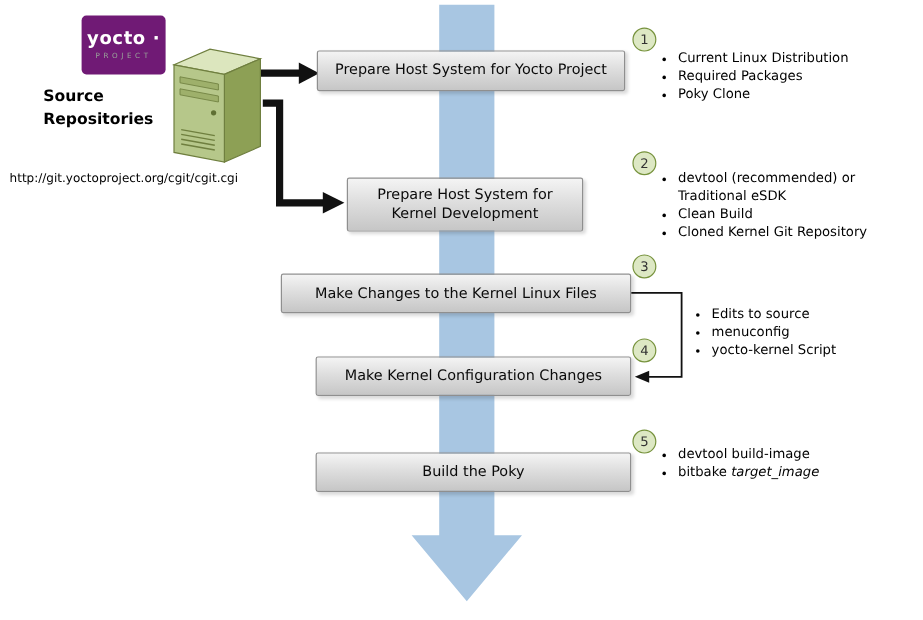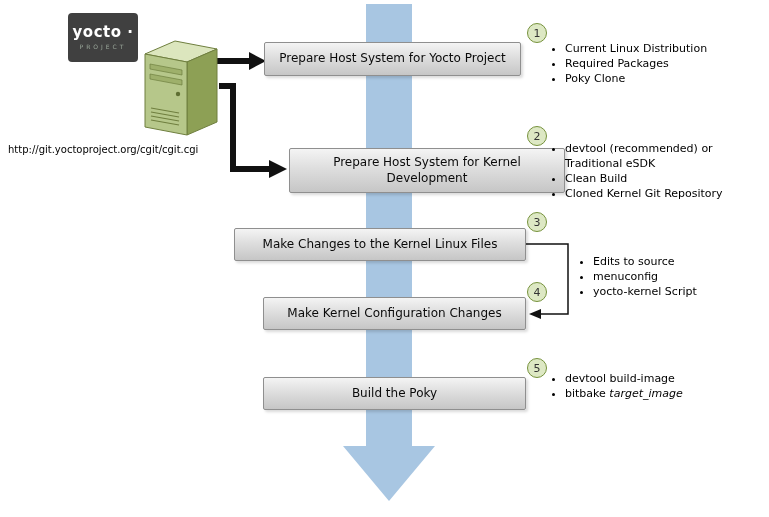--- a/index.html
+++ b/index.html
@@ -6,21 +6,21 @@
   .canvas{
     position:relative;width:769px;height:517px;background:#ffffff;
     font-family:"DejaVu Sans","Liberation Sans",sans-serif;
     overflow:hidden;color:#000;
   }
   .flow-layer{position:absolute;left:0;top:0;z-index:0;}
 
   
   .yocto-logo{
     position:absolute;left:68px;top:13px;width:70px;height:49px;
-    background:#404040;border-radius:4px;z-index:2;
+    background:#701a75;border-radius:4px;z-index:2;
     display:flex;flex-direction:column;align-items:center;justify-content:center;
   }
   .yocto-brand{color:#fff;font-size:15px;font-weight:bold;letter-spacing:0.5px;line-height:1;}
   .yocto-sub{color:#9aa79a;font-size:6px;letter-spacing:3px;margin-top:4px;line-height:1;}
 
   
   .server-icon{position:absolute;left:133px;top:34px;z-index:2;}
 
   .source-label{
     position:absolute;left:36px;top:72px;width:100px;z-index:2;
@@ -34,21 +34,21 @@
   
   .box{
     position:absolute;z-index:2;
     display:flex;align-items:center;justify-content:center;text-align:center;
     background:linear-gradient(180deg,#f4f4f4 0%,#dedede 45%,#c6c6c6 100%);
     border:1px solid #8f8f8f;border-radius:2px;
     box-shadow:2px 2px 3px rgba(0,0,0,0.15);
     font-size:12px;color:#0a0a0a;line-height:1.3;padding:2px 4px;box-sizing:border-box;
   }
   .b1{left:264px;top:42px;width:257px;height:34px;}
-  .b2{left:289px;top:148px;width:276px;height:45px;}
+  .b2{left:289px;top:148px;width:197px;height:45px;}
   .b3{left:234px;top:228px;width:292px;height:33px;}
   .b4{left:263px;top:297px;width:263px;height:33px;}
   .b5{left:263px;top:377px;width:263px;height:33px;}
 
   
   .circle{
     position:absolute;z-index:3;width:20px;height:20px;border-radius:50%;
     background:#dde8c4;border:1.5px solid #76923c;box-sizing:border-box;
     display:flex;align-items:center;justify-content:center;
     font-size:11px;color:#333;
@@ -109,20 +109,21 @@
     <polygon points="17,40 49,46 49,51 17,45" fill="#9eb06b" stroke="#6f7f3f" stroke-width="0.7"></polygon>
     <circle cx="45" cy="60" r="2.2" fill="#5f6f33"></circle>
     <g stroke="#6f7f3f" stroke-width="1.2">
       <line x1="18" y1="74" x2="46" y2="79"></line>
       <line x1="18" y1="78" x2="46" y2="83"></line>
       <line x1="18" y1="82" x2="46" y2="87"></line>
       <line x1="18" y1="86" x2="46" y2="91"></line>
     </g>
   </svg>
 
+  <div class="source-label">Source Repositories</div>
   <div class="source-url">http://git.yoctoproject.org/cgit/cgit.cgi</div>
 
   <div class="box b1">Prepare Host System for Yocto Project</div>
   <div class="box b2">Prepare Host System for Kernel Development</div>
   <div class="box b3">Make Changes to the Kernel Linux Files</div>
   <div class="box b4">Make Kernel Configuration Changes</div>
   <div class="box b5">Build the Poky</div>
 
   <div class="circle c1">1</div>
   <div class="circle c2">2</div>

